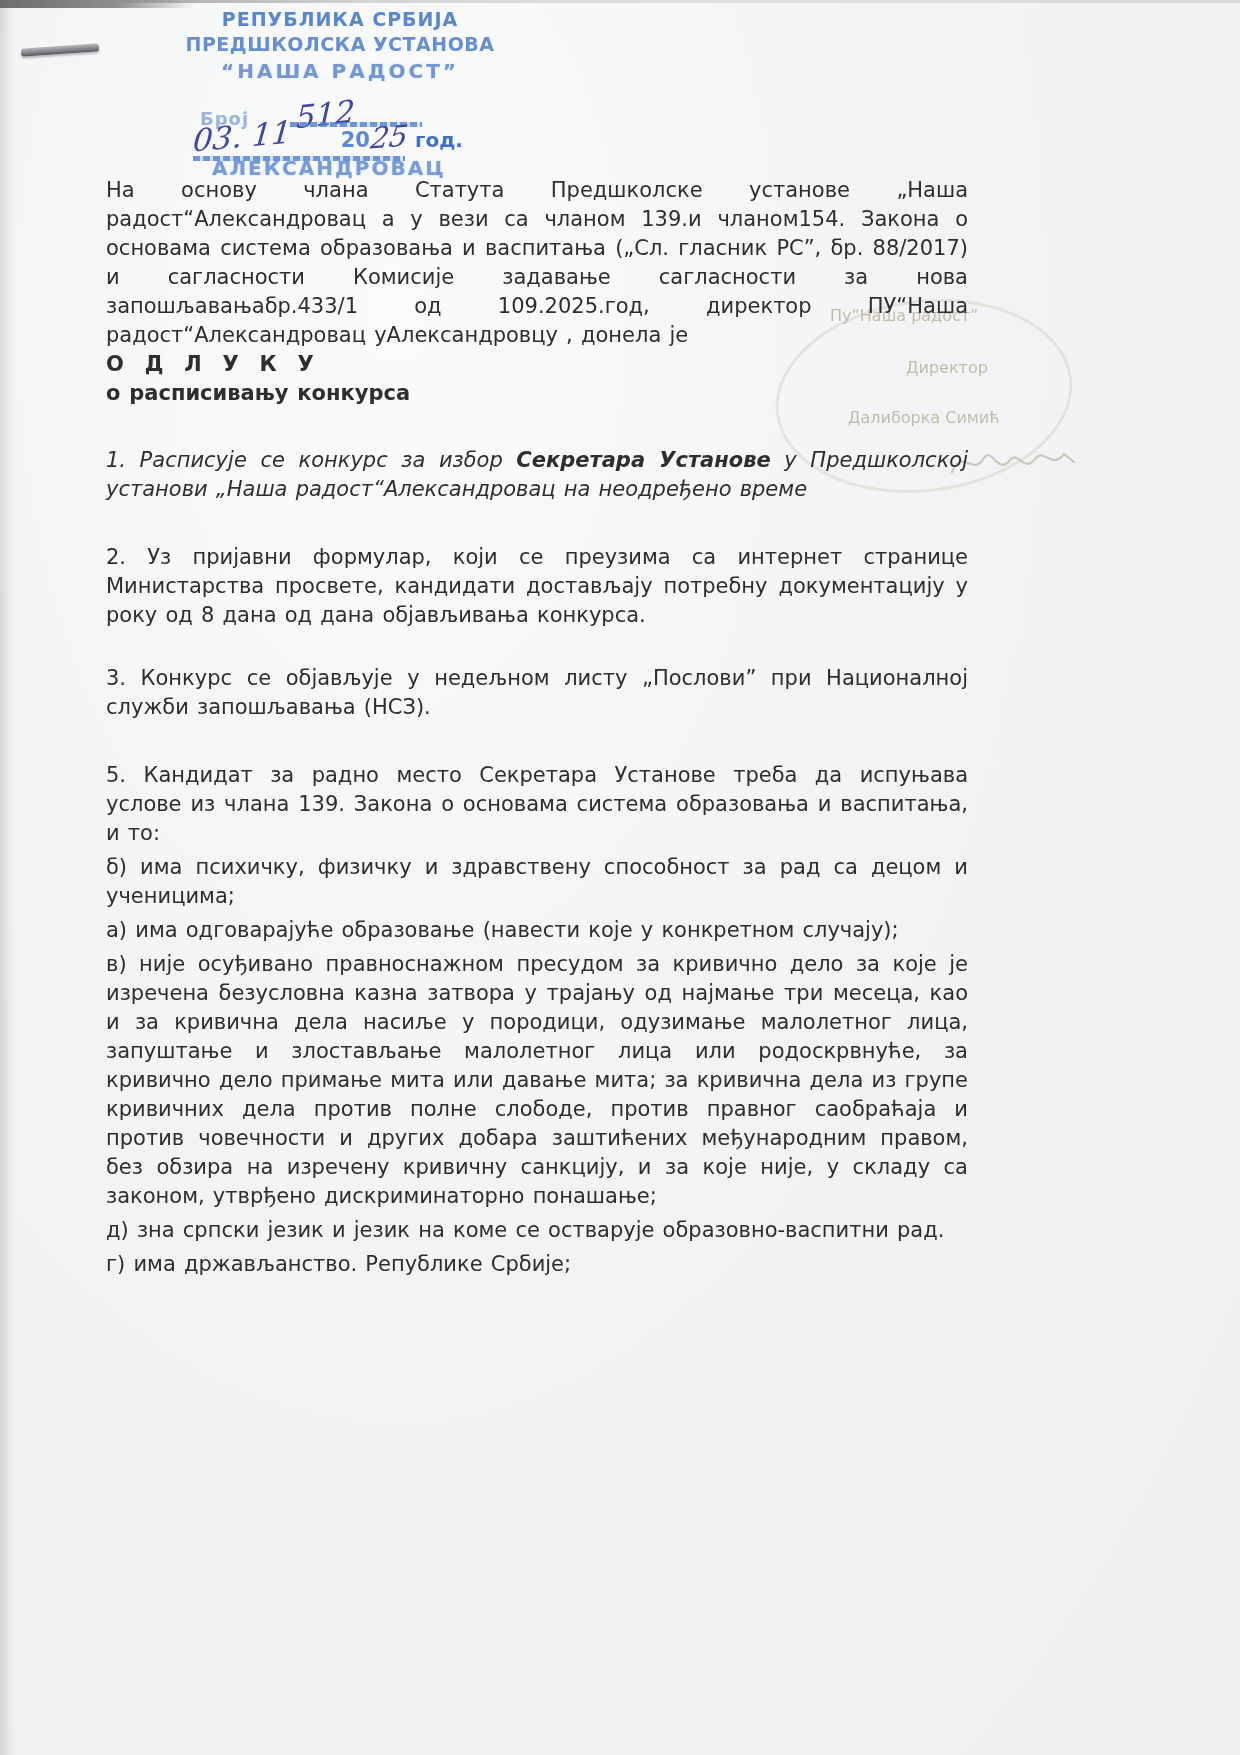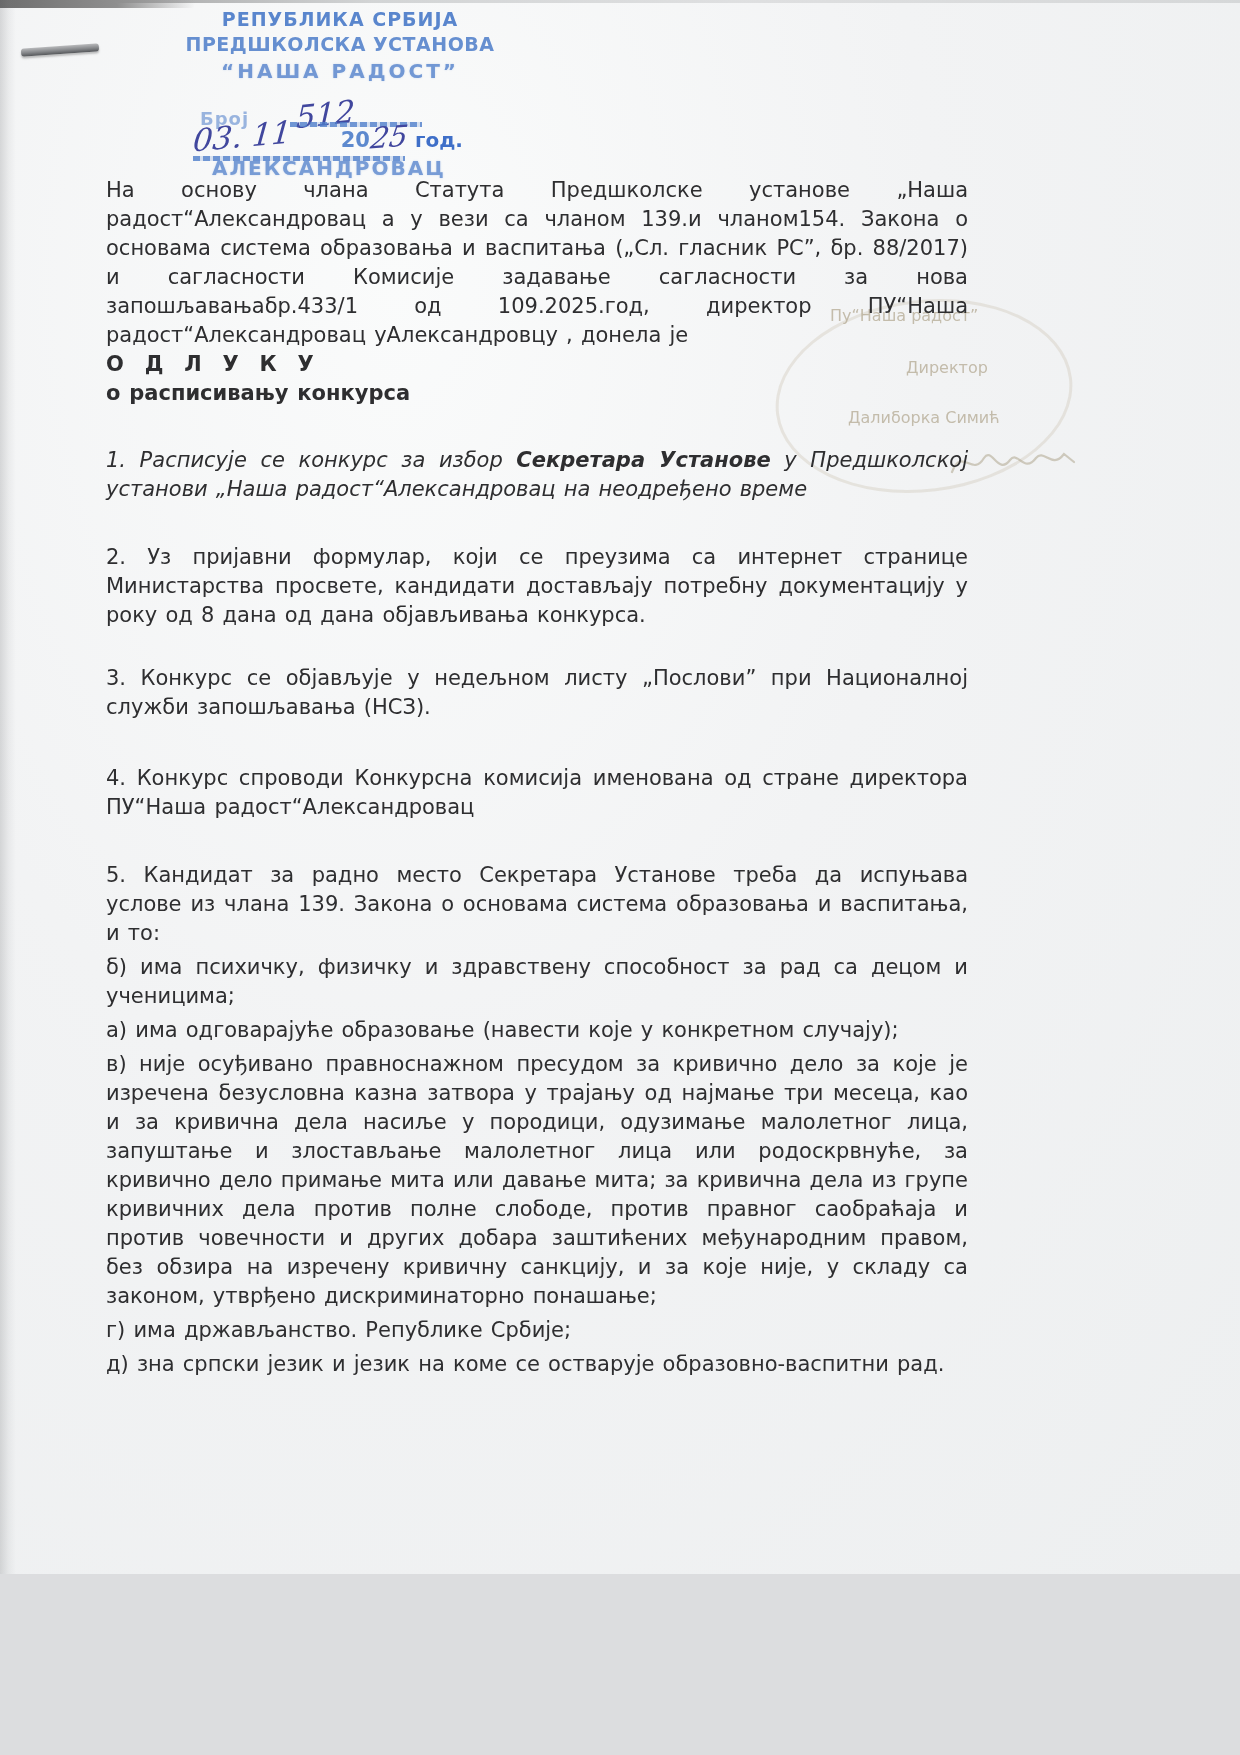--- a/index.html
+++ b/index.html
@@ -1,19 +1,19 @@
 <!DOCTYPE html>
 <html lang="sr"><head>
 <meta charset="utf-8">
 <style>
   html, body { margin: 0; padding: 0; background: #dcdddf; }
   .page {
     position: relative;
     width: 1240px;
-    height: 1574px;
+    height: 1755px;
     margin: 0 auto;
     overflow: hidden;
     background: radial-gradient(ellipse at 32% 18%, #fafbfb 0%, #f2f3f4 45%, #edeff0 100%);
     font-family: "DejaVu Sans", "Liberation Sans", sans-serif;
     color: #2e2e30;
   }
   
   .top-edge-line { position:absolute; left:0; top:0; width:100%; height:3px;
     background: linear-gradient(to right, #7a7a7a, #c9cbcc 30%, #d9dadb 60%, #cfd1d2); opacity:.8; }
   .top-edge-dark { position:absolute; left:0; top:0; width:195px; height:8px;
@@ -112,24 +112,23 @@
 
     <p class="doc-title">О Д Л У К У</p>
     <p class="doc-subtitle">о расписивању конкурса</p>
 
     <p class="mt-item1"><span>1. Расписује се конкурс за избор </span><b>Секретара Установе</b><span> у Предшколској установи „Наша радост“Александровац на неодређено време</span></p>
 
     <p class="mt-item2">2. Уз пријавни формулар, који се преузима са интернет странице Министарства просвете, кандидати достављају потребну документацију у року од 8 дана од дана објављивања конкурса.</p>
 
     <p class="mt-item3">3. Конкурс се објављује у недељном листу „Послови” при Националној служби запошљавања (НСЗ).</p>
 
-    <p class="mt-item4">4. Конкурс спроводи Конкурсна комисија именована од стране директора ПУ“Наша радост“Александровац</p>
 
     <p class="mt-item5">5. Кандидат за радно место Секретара Установе  треба да испуњава услове из члана 139. Закона о основама система образовања и васпитања, и то:</p>
     <p class="mt-sub">б) има психичку, физичку и здравствену способност за рад са децом и ученицима;</p>
     <p class="mt-sub">а) има одговарајуће образовање (навести које у конкретном случају);</p>
     <p class="mt-sub">в) није осуђивано правноснажном пресудом за кривично дело за које је изречена безусловна казна затвора у трајању од најмање три месеца, као и за кривична дела насиље у породици, одузимање малолетног лица, запуштање и злостављање малолетног лица или родоскрвнуће, за кривично дело примање мита или давање мита; за кривична дела из групе кривичних дела против полне слободе, против правног саобраћаја и против човечности и других добара заштићених међународним правом, без обзира на изречену кривичну санкцију, и за које није, у складу са законом, утврђено дискриминаторно понашање;</p>
+    <p class="mt-sub">д) зна српски језик и језик на коме се остварује образовно-васпитни рад.</p>
     <p class="mt-sub">г) има држављанство. Републике Србије;</p>
-    <p class="mt-sub">д) зна српски језик и језик на коме се остварује образовно-васпитни рад.</p>
 
   </div>
 
 </div>
 
 </body></html>

